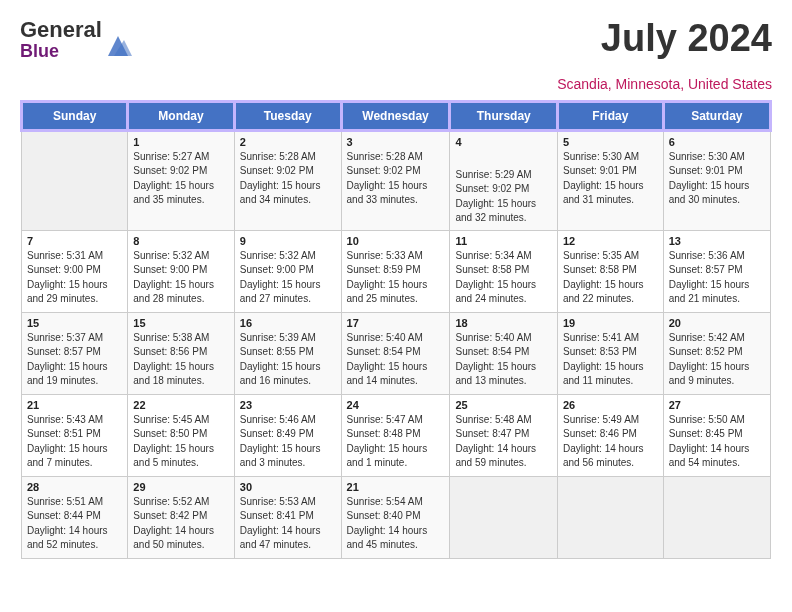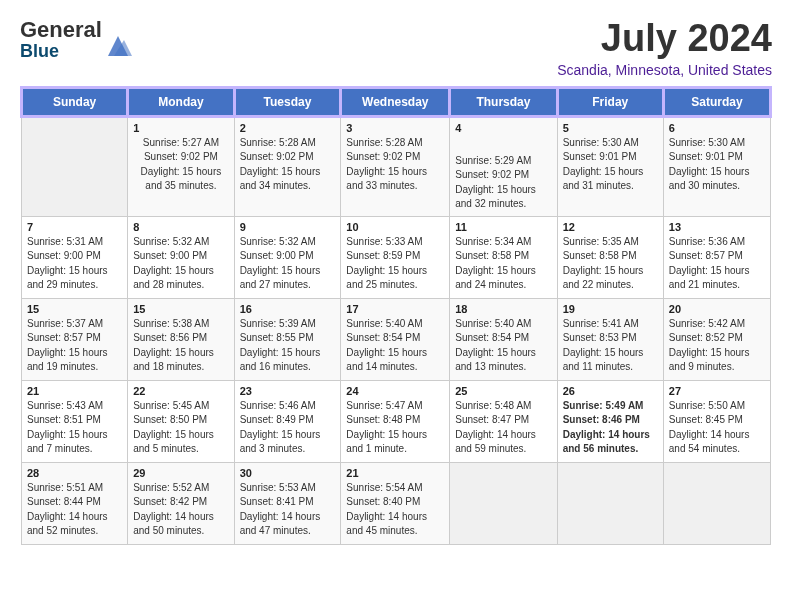--- a/index.html
+++ b/index.html
@@ -32,41 +32,41 @@
       line-height: 1.1;
     }
     .logo-general {
       font-size: 22px;
       font-weight: bold;
       color: #333;
     }
     .logo-blue {
       font-size: 18px;
       font-weight: bold;
-      color: #0c4a6e;
+      color: #701a75;
     }
     .logo-icon {
       width: 28px;
       height: 28px;
       margin-left: 2px;
       margin-bottom: 2px;
     }
     .title-block {
       text-align: right;
     }
     .month-title {
       font-size: 38px;
       font-weight: bold;
       color: #333;
       line-height: 1.1;
     }
     .subtitle {
       font-size: 14px;
-      color: #4c1d95;
-      margin-top: 2px;
+      color: #be185d;
+      margin-top: 16px;
     }
     .calendar {
       width: 100%;
       border-collapse: collapse;
       border: 1px solid #ccc;
       font-size: 10.5px;
     }
     .calendar thead tr th {
       background: #4472C4;
       color: #fff;
@@ -138,21 +138,21 @@
           <th>Thursday</th>
           <th>Friday</th>
           <th>Saturday</th>
         </tr>
     </thead>
     <tbody id="calendar-body">
     <tr>
           <td class="empty-cell"></td>
           <td>
             <span class="day-num">1</span>
-            <div class="day-info" style="white-space: pre-line; text-align: center;">Sunrise: 5:27 AM
+            <div class="day-info" style="white-space: pre-line;">Sunrise: 5:27 AM
 Sunset: 9:02 PM
 Daylight: 15 hours
 and 35 minutes.</div>
           </td>
           <td>
             <span class="day-num">2</span>
             <div class="day-info" style="white-space: pre-line;">Sunrise: 5:28 AM
 Sunset: 9:02 PM
 Daylight: 15 hours
 and 34 minutes.</div>
@@ -319,21 +319,21 @@
           </td>
           <td>
             <span class="day-num">25</span>
             <div class="day-info" style="white-space: pre-line;">Sunrise: 5:48 AM
 Sunset: 8:47 PM
 Daylight: 14 hours
 and 59 minutes.</div>
           </td>
           <td>
             <span class="day-num">26</span>
-            <div class="day-info" style="white-space: pre-line; font-weight: bold;">Sunrise: 5:49 AM
+            <div class="day-info" style="white-space: pre-line;">Sunrise: 5:49 AM
 Sunset: 8:46 PM
 Daylight: 14 hours
 and 56 minutes.</div>
           </td>
           <td>
             <span class="day-num">27</span>
             <div class="day-info" style="white-space: pre-line;">Sunrise: 5:50 AM
 Sunset: 8:45 PM
 Daylight: 14 hours
 and 54 minutes.</div>

